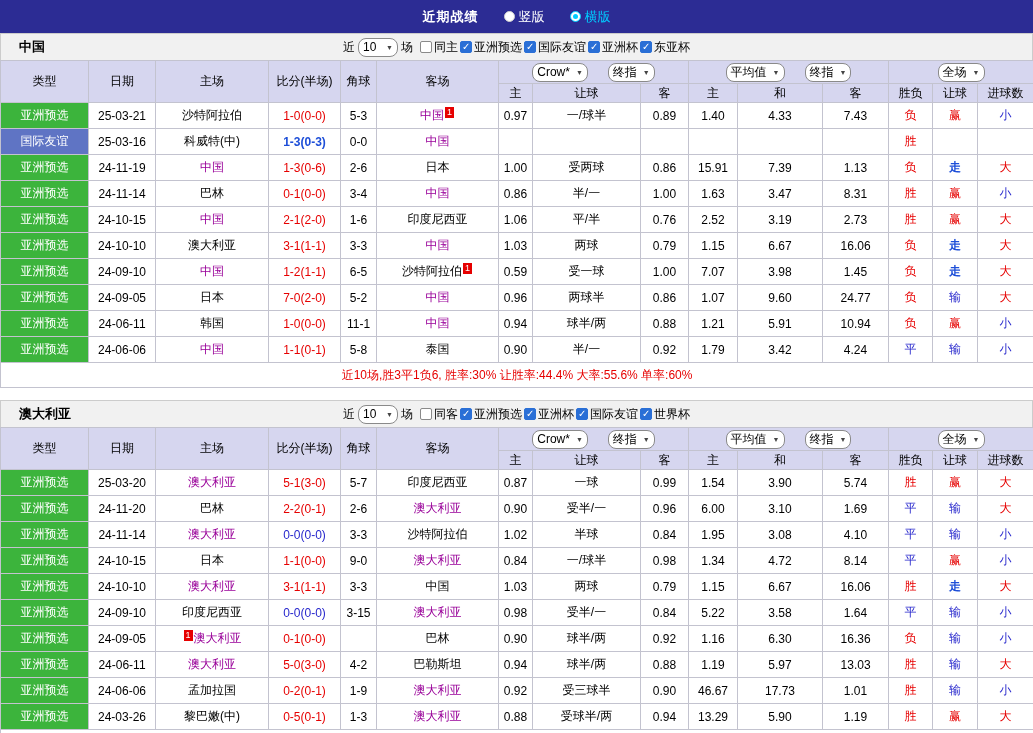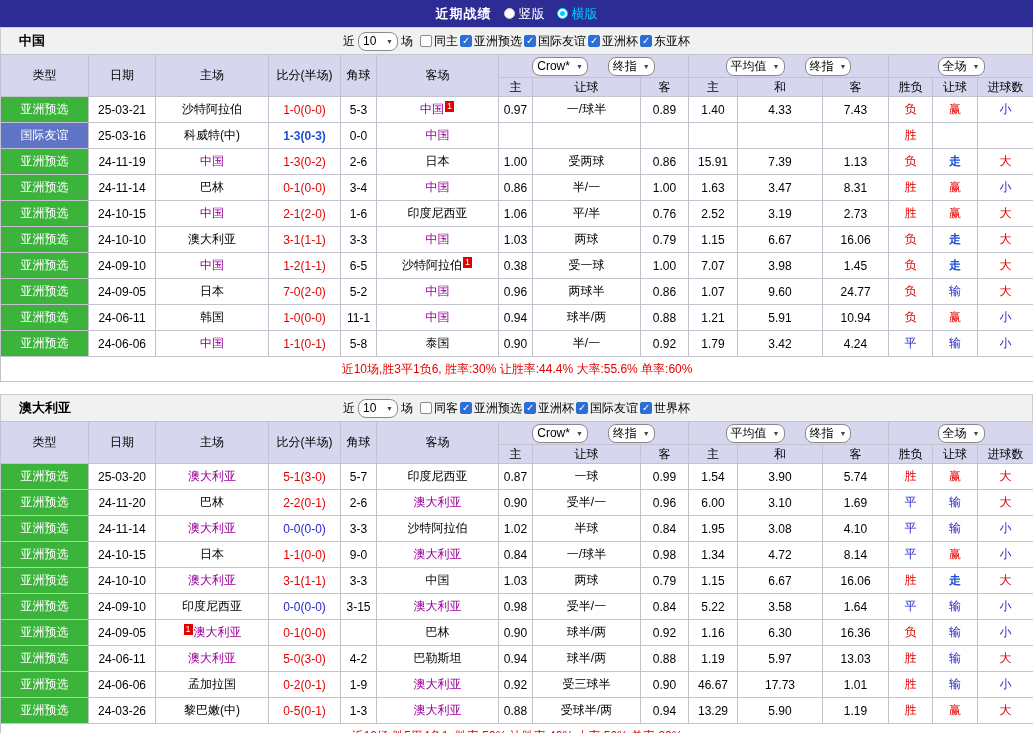--- a/index.html
+++ b/index.html
@@ -5,26 +5,26 @@
   * { box-sizing: border-box; margin: 0; padding: 0; }
   body {
     width: 1033px;
     background: #fff;
     font-family: "Liberation Sans", sans-serif;
     font-size: 12px;
     color: #000;
   }
   
   .topbar {
-    height: 27px;
+    height: 33px;
     background: #2c2c94;
     display: flex;
     align-items: center;
     justify-content: center;
-    gap: 12px;
+    gap: 25px;
   }
   .topbar .title { color: #fff; font-weight: bold; font-size: 13px; letter-spacing: 1px; }
   .opt { display: inline-flex; align-items: center; gap: 4px; color: #fff; font-size: 13px; cursor: pointer; }
   .opt .radio {
     width: 11px; height: 11px; border-radius: 50%;
     background: #fff; border: 1px solid #cfcfcf; position: relative; display: inline-block;
   }
   .opt.selected { color: #00ccff; }
   .opt.selected .radio { border-color: #00ccff; }
   .opt.selected .radio::after {
@@ -232,21 +232,21 @@
             <td></td>
             <td></td>
             <td class="c-red">胜</td>
             <td></td>
             <td></td>
           </tr>
           <tr>
             <td class="typecell type-green">亚洲预选</td>
             <td>24-11-19</td>
             <td><span class="focus">中国</span></td>
-            <td class="c-red">1-3(0-2)</td>
+            <td class="c-red">1-3(0-6)</td>
             <td>2-6</td>
             <td><span>日本</span></td>
             <td>1.00</td>
             <td>受两球</td>
             <td>0.86</td>
             <td>15.91</td>
             <td>7.39</td>
             <td>1.13</td>
             <td class="c-red">负</td>
             <td class="c-green">走</td>
@@ -303,21 +303,21 @@
             <td class="c-green">走</td>
             <td class="c-red">大</td>
           </tr>
           <tr>
             <td class="typecell type-green">亚洲预选</td>
             <td>24-09-10</td>
             <td><span class="focus">中国</span></td>
             <td class="c-red">1-2(1-1)</td>
             <td>6-5</td>
             <td><span>沙特阿拉伯</span><span class="badge">1</span></td>
-            <td>0.38</td>
+            <td>0.59</td>
             <td>受一球</td>
             <td>1.00</td>
             <td>7.07</td>
             <td>3.98</td>
             <td>1.45</td>
             <td class="c-red">负</td>
             <td class="c-green">走</td>
             <td class="c-red">大</td>
           </tr>
           <tr>

